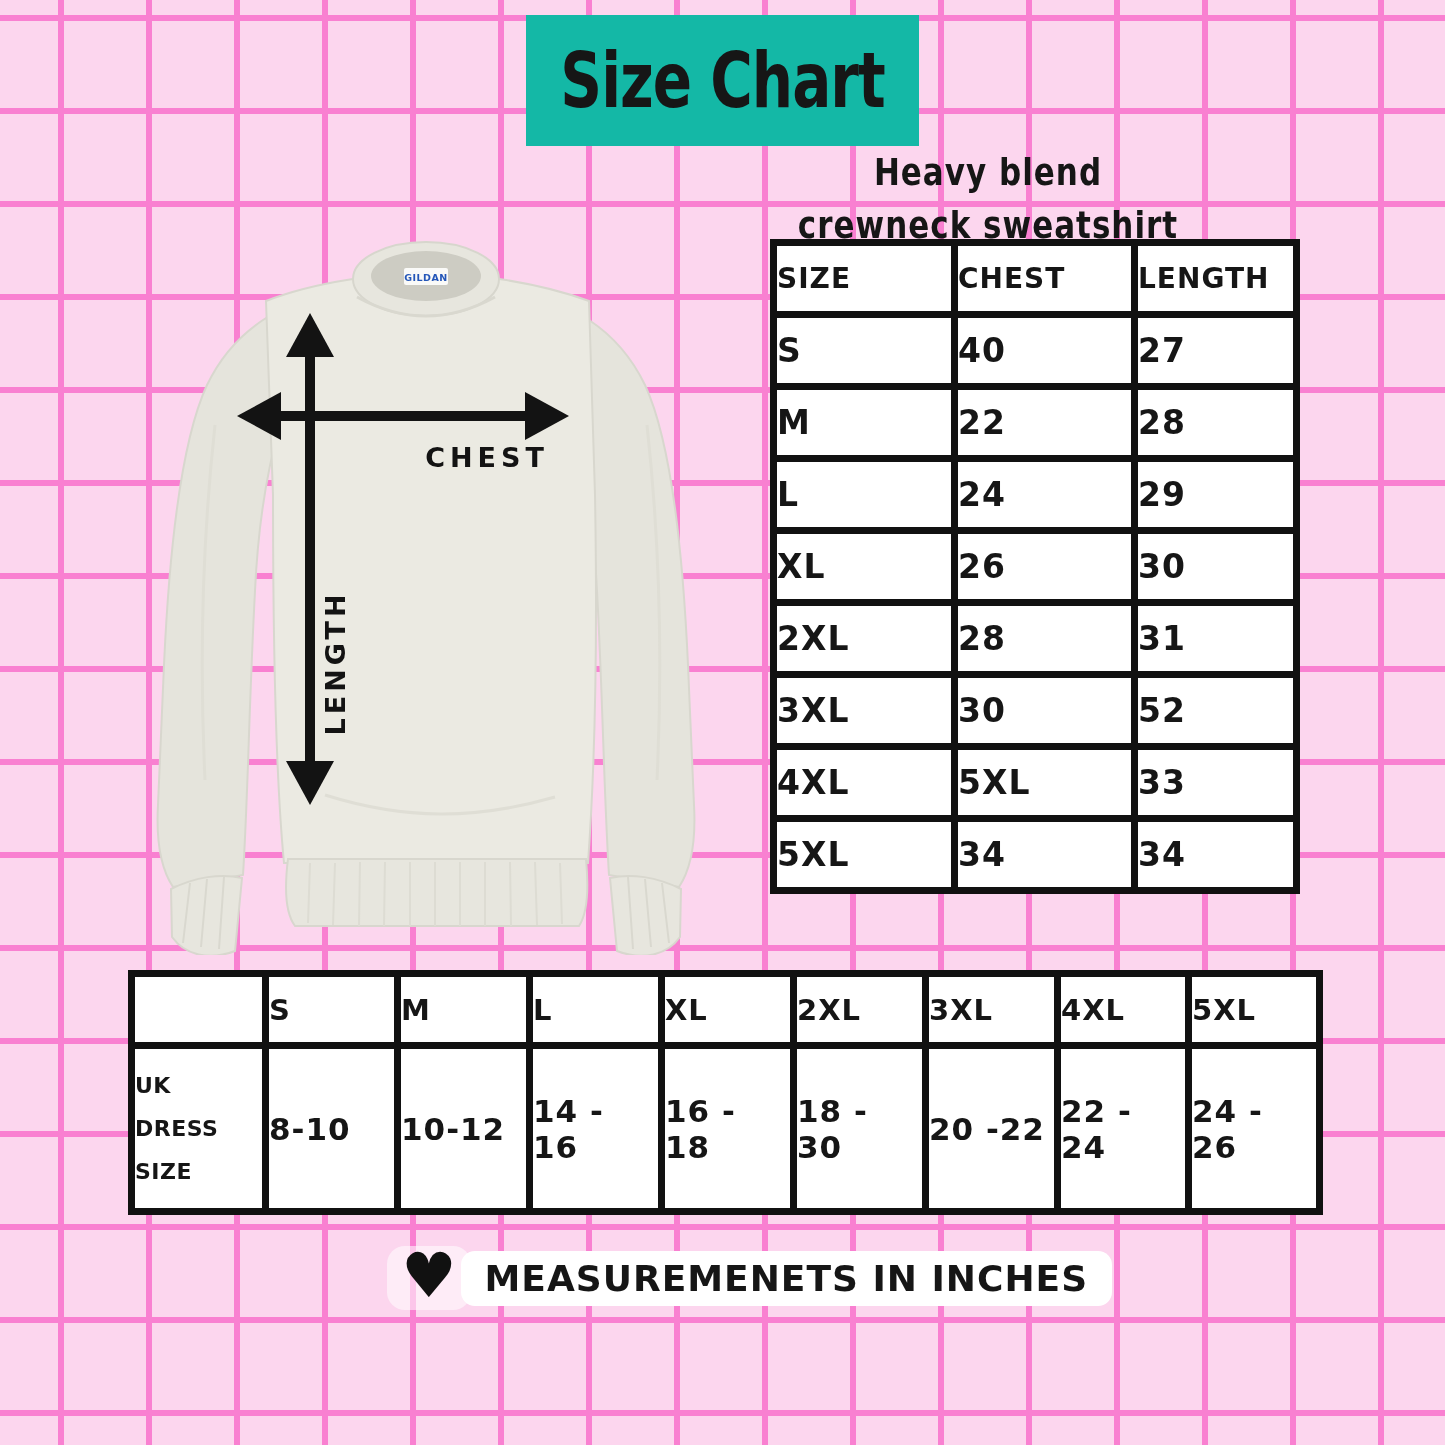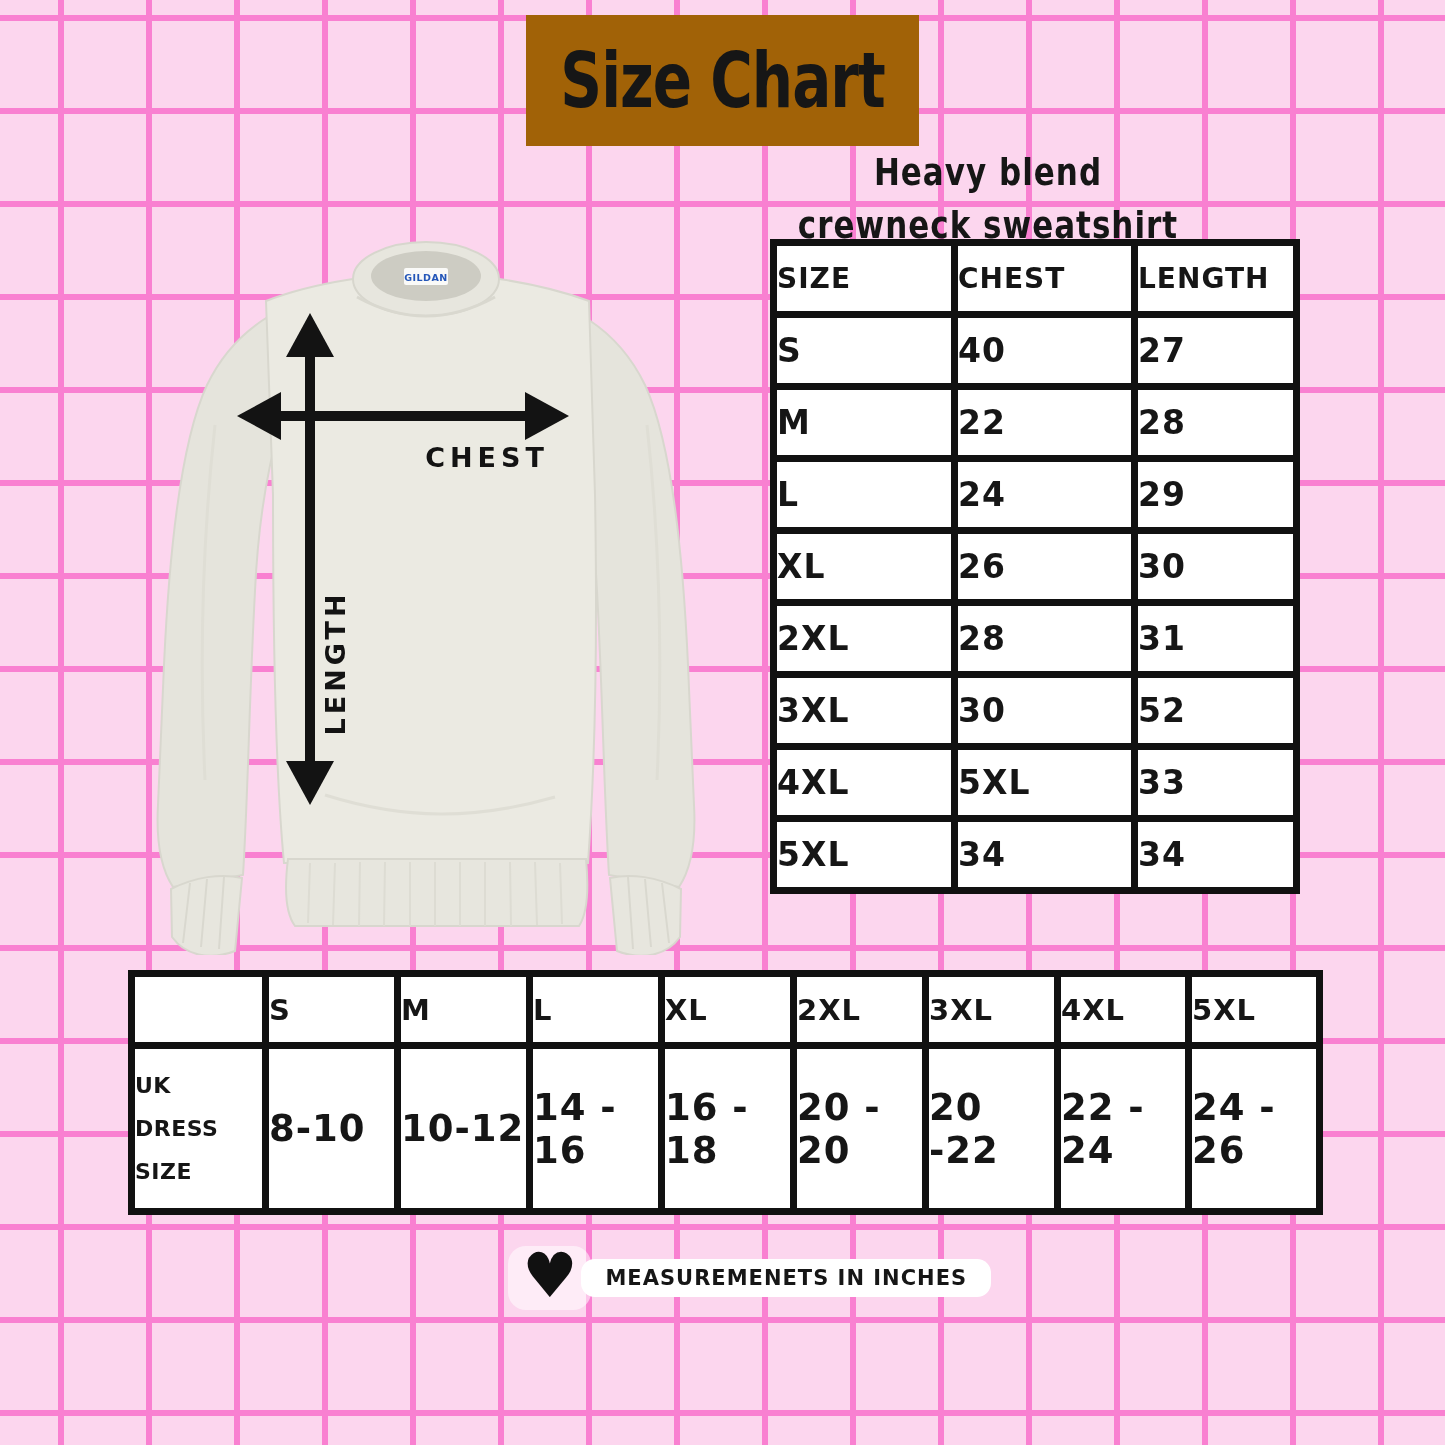--- a/index.html
+++ b/index.html
@@ -13,21 +13,21 @@
     background-color:#FCD6EE;
     background-image:
       linear-gradient(to right,#F980D1 0,#F980D1 6px,transparent 6px),
       linear-gradient(to bottom,#F980D1 0,#F980D1 6px,transparent 6px);
     background-size:88px 93px;
     background-position:58px 15px;
   }
 
   .title-box{
     position:absolute; left:526px; top:15px; width:393px; height:131px;
-    background:#a16207; display:flex; align-items:center; justify-content:center;
+    background:#14b8a6; display:flex; align-items:center; justify-content:center;
   }
   .title-box span{
     font-size:58px; letter-spacing:-1px; transform:scale(1,1.32); white-space:nowrap;
   }
 
   .subtitle{
     position:absolute; left:726px; top:146px; width:524px;
     text-align:center; line-height:53px;
   }
   .subtitle div{ font-size:31px; letter-spacing:1px; transform:scale(1,1.22); }
@@ -45,37 +45,37 @@
   .main-table th{ font-size:28px; }
   .main-table td{ font-size:33px; }
 
   .uk-table{
     position:absolute; left:128px; top:970px; width:1188px; height:238px;
     border:3px solid #111;
   }
   .uk-table tr.head{ height:72px; }
   .uk-table tr.data{ height:166px; }
   .uk-table th{ font-size:29px; }
-  .uk-table td{ font-size:37px; }
+  .uk-table td{ font-size:31px; }
   .uk-table .rowlabel{ font-size:22px; line-height:43px; letter-spacing:0.5px; }
 
   .footer{
     position:absolute; left:0; top:1246px; width:100%;
     display:flex; flex-direction:column; align-items:center;
     transform:translateX(27px);
   }
   .footer-row1{ display:flex; align-items:center; }
   .heart-wrap{
     background:rgba(255,255,255,0.55); border-radius:18px;
     padding:2px 14px 6px 14px; margin-right:-10px;
   }
   .heart{ font-size:62px; line-height:56px; color:#111; }
   .pill{
     background:#fff; border-radius:14px; white-space:nowrap;
-    font-size:21px; letter-spacing:1px;
+    font-size:36px; letter-spacing:1px;
   }
   .pill1{ padding:7px 24px; position:relative; z-index:1; }
   .pill2{ padding:8px 28px; margin-top:-2px; }
 
   .sweatshirt-svg{ position:absolute; left:145px; top:235px; }
   .svg-label{
     font-family:"DejaVu Sans","Liberation Sans",sans-serif;
     font-weight:bold; fill:#131313;
   }
 </style>
@@ -212,21 +212,21 @@
   <tr class="data">
     <th class="rowlabel">
       <div>UK</div>
       <div>DRESS</div>
       <div>SIZE</div>
     </th>
     <td>8-10</td>
     <td>10-12</td>
     <td>14 - 16</td>
     <td>16 - 18</td>
-    <td>20 - 20</td>
+    <td>18 - 30</td>
     <td>20 -22</td>
     <td>22 - 24</td>
     <td>24 - 26</td>
   </tr>
 </tbody>
   </table>
 
 <div class="footer">
   <div class="footer-row1">
     <span class="heart-wrap">

